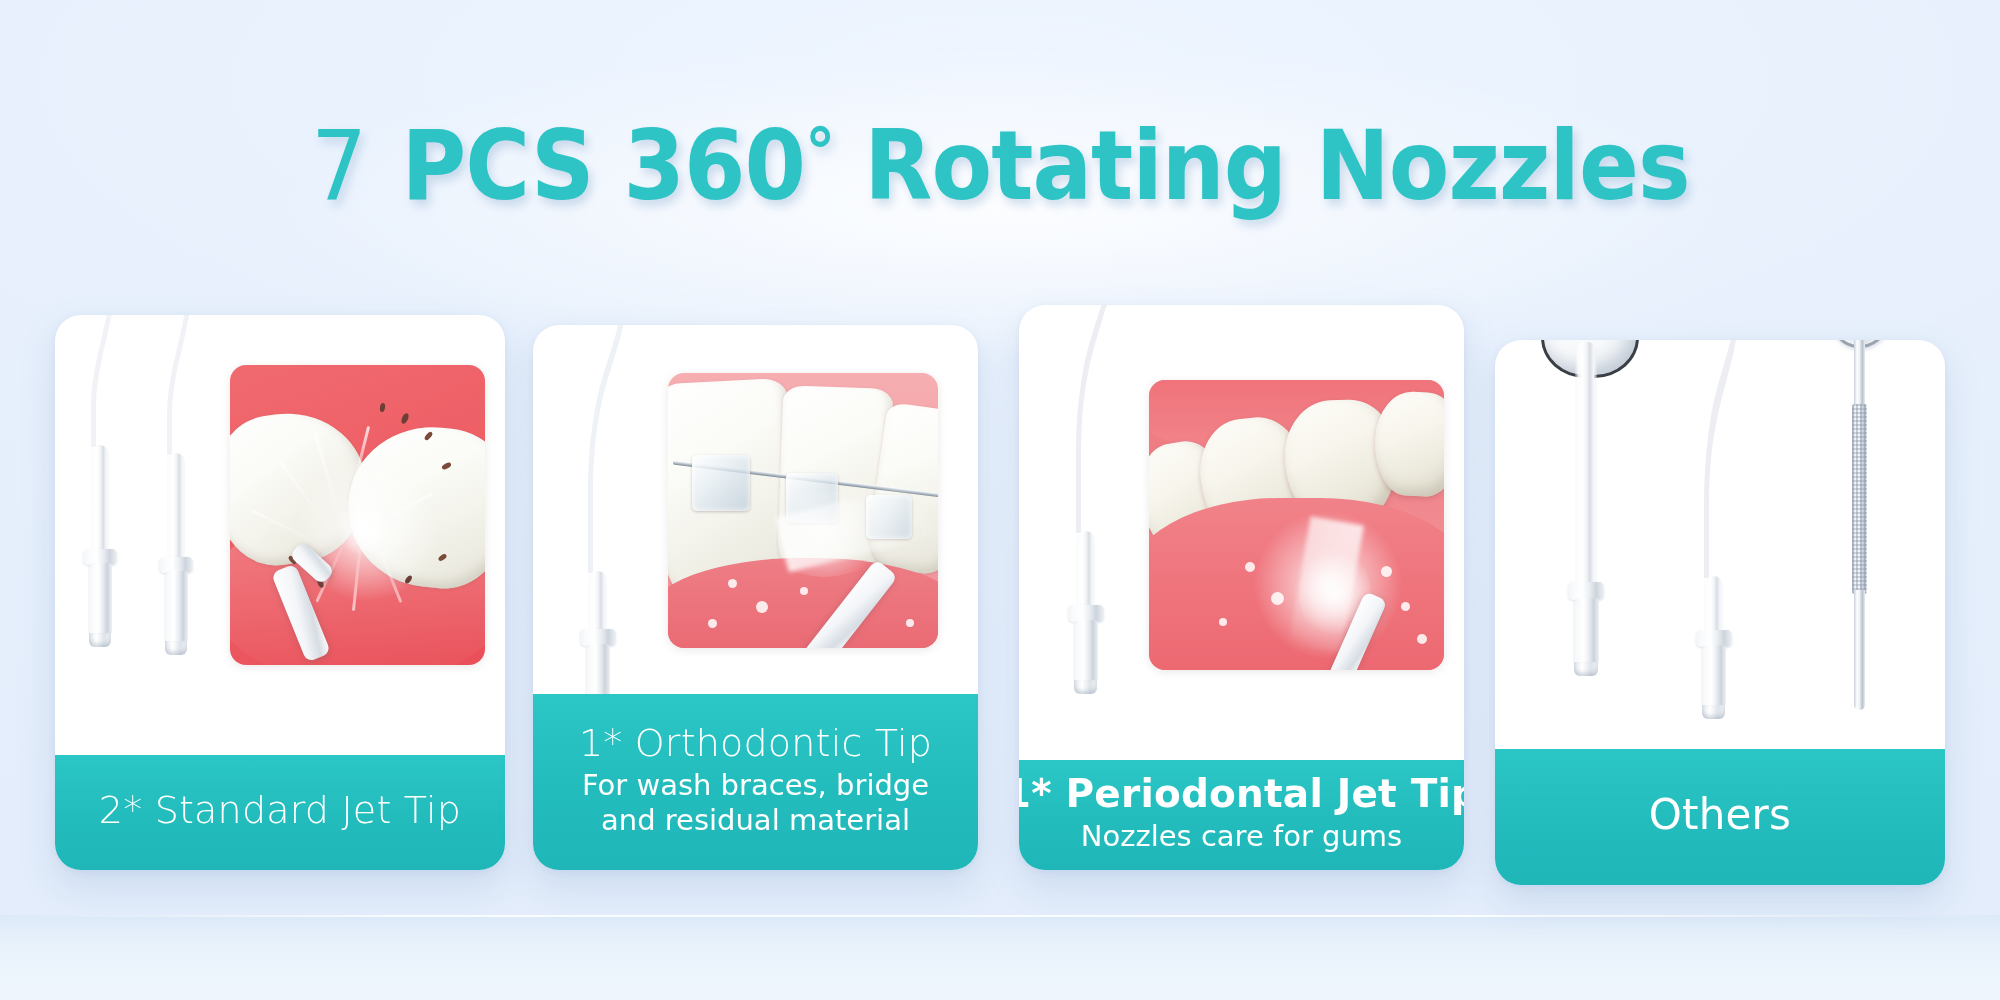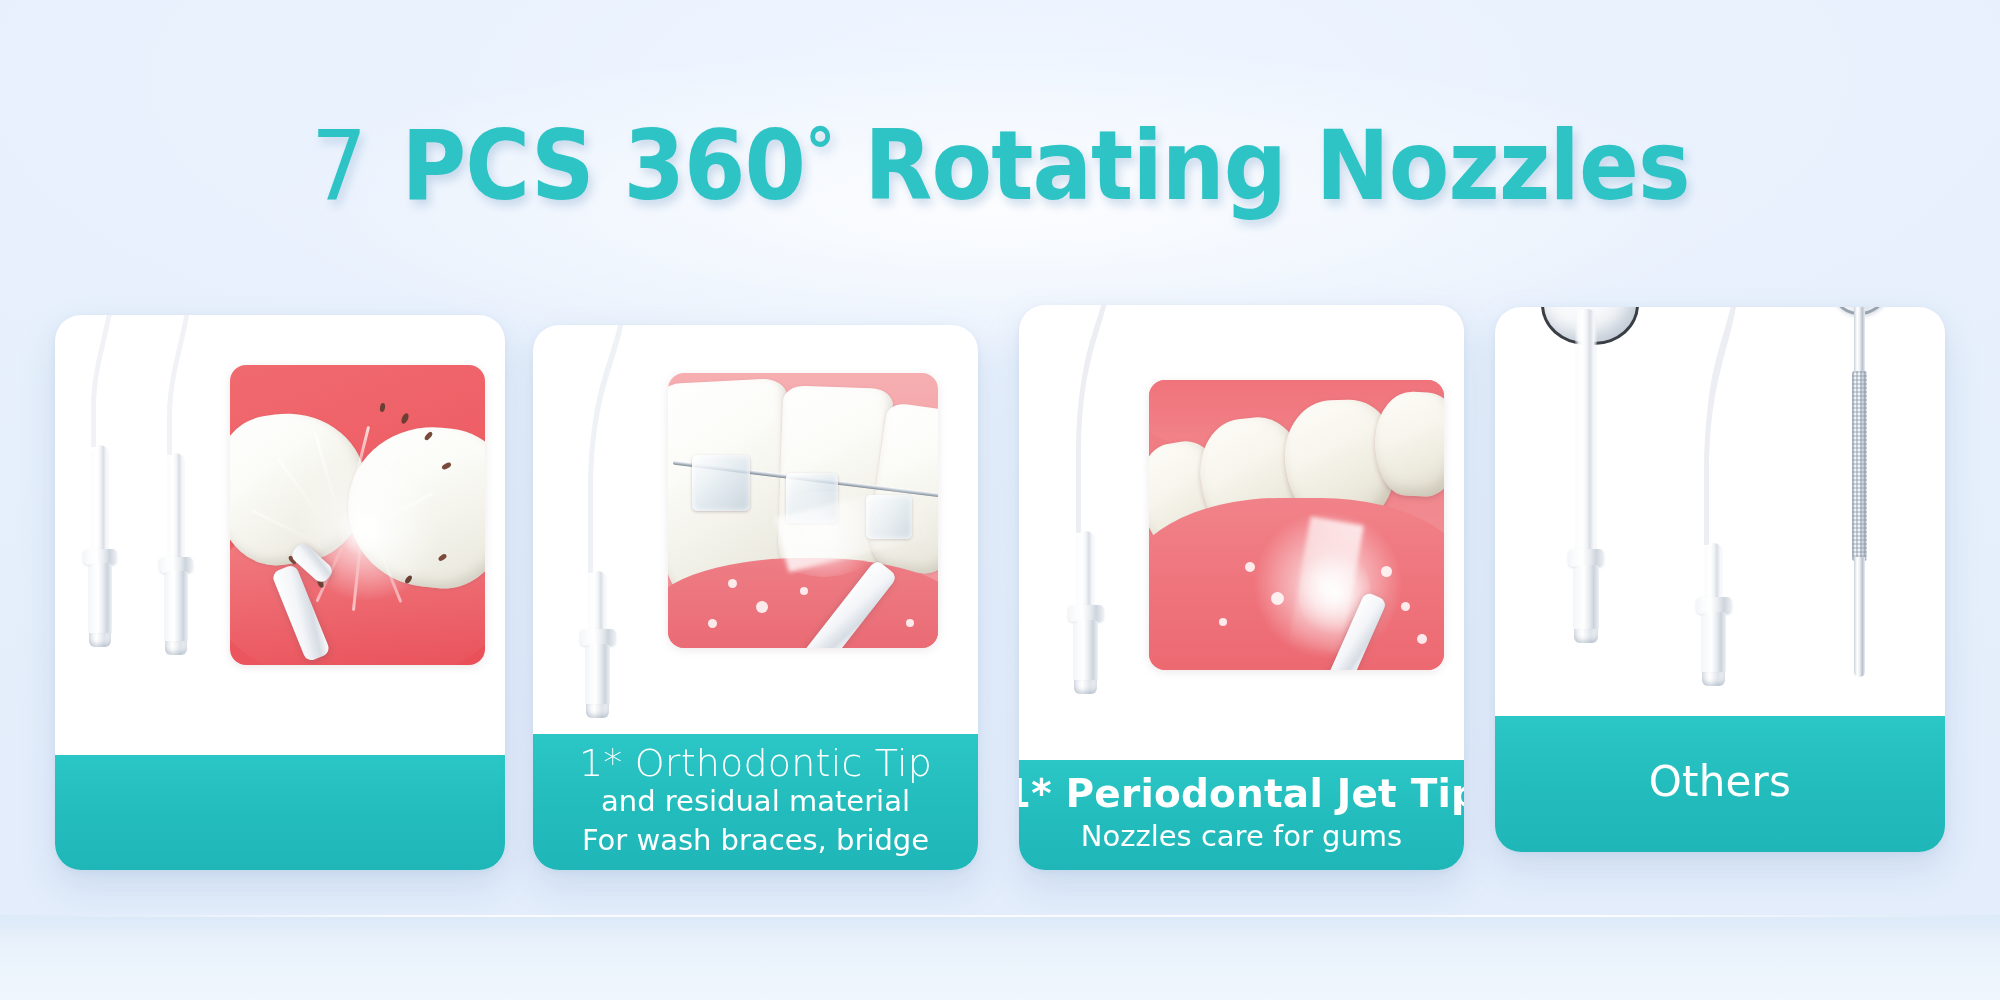--- a/index.html
+++ b/index.html
@@ -304,20 +304,21 @@
           </svg>
           <div class="nz-shaft" style="left:22px; top:196px; width:18px; height:110px;"></div>
           <div class="nz-collar" style="left:14px; top:300px; width:34px; height:16px;"></div>
           <div class="nz-base" style="left:19px; top:314px; width:24px; height:72px;"></div>
           <div class="nz-foot" style="left:20px; top:384px; width:22px; height:14px;"></div>
         </div>
 
       </div>
 
       <div class="band" style="height:115px;">
+        <div class="t1">2* Standard Jet Tip</div>
       </div>
     </div>
   </div>
 
   <div class="card" style="left:533px; top:35px; width:445px; height:545px;">
     <div class="card-inner">
       <div class="photo-area">
 
         <div class="tile tile-2" style="left:135px; top:48px; width:270px; height:275px;">
 
@@ -353,24 +354,24 @@
             <rect x="56" y="2" width="27" height="40" rx="7" fill="#f7f9fb" opacity="0.95" transform="rotate(10 69 22)"></rect>
           </svg>
           <div class="nz-shaft" style="left:25px; top:294px; width:19px; height:64px;"></div>
           <div class="nz-collar" style="left:17px; top:352px; width:36px; height:17px;"></div>
           <div class="nz-base" style="left:22px; top:367px; width:25px; height:62px;"></div>
           <div class="nz-foot" style="left:23px; top:427px; width:23px; height:14px;"></div>
         </div>
 
       </div>
 
-      <div class="band" style="height:136px;">
+      <div class="band" style="height:176px;">
         <div class="t1">1* Orthodontic Tip</div>
+        <div class="t2">For wash braces, bridge</div>
         <div class="t2" style="margin-top:0;">and residual material</div>
-        <div class="t2">For wash braces, bridge</div>
       </div>
     </div>
   </div>
 
   <div class="card" style="left:1019px; top:15px; width:445px; height:565px;">
     <div class="card-inner">
       <div class="photo-area">
 
         <div class="tile tile-3" style="left:130px; top:75px; width:295px; height:290px;">
 
@@ -410,21 +411,21 @@
 
       </div>
 
       <div class="band" style="height:110px;">
         <div class="t1 bold">1* Periodontal Jet Tip</div>
         <div class="t2">Nozzles care for gums</div>
       </div>
     </div>
   </div>
 
-  <div class="card" style="left:1495px; top:17px; width:450px; height:545px;">
+  <div class="card" style="left:1495px; top:50px; width:450px; height:545px;">
     <div class="card-inner">
       <div class="photo-area">
 
         <div class="nozzle" style="left:40px; top:-58px; width:110px; height:450px;">
           <div class="scraper-head" style="left:6px; top:0px; width:98px; height:96px;"></div>
           <div class="nz-shaft" style="left:40px; top:60px; width:22px; height:250px;"></div>
           <div class="nz-collar" style="left:33px; top:300px; width:36px; height:18px;"></div>
           <div class="nz-base" style="left:38px; top:316px; width:26px; height:66px;"></div>
           <div class="nz-foot" style="left:39px; top:380px; width:24px; height:14px;"></div>
         </div>

